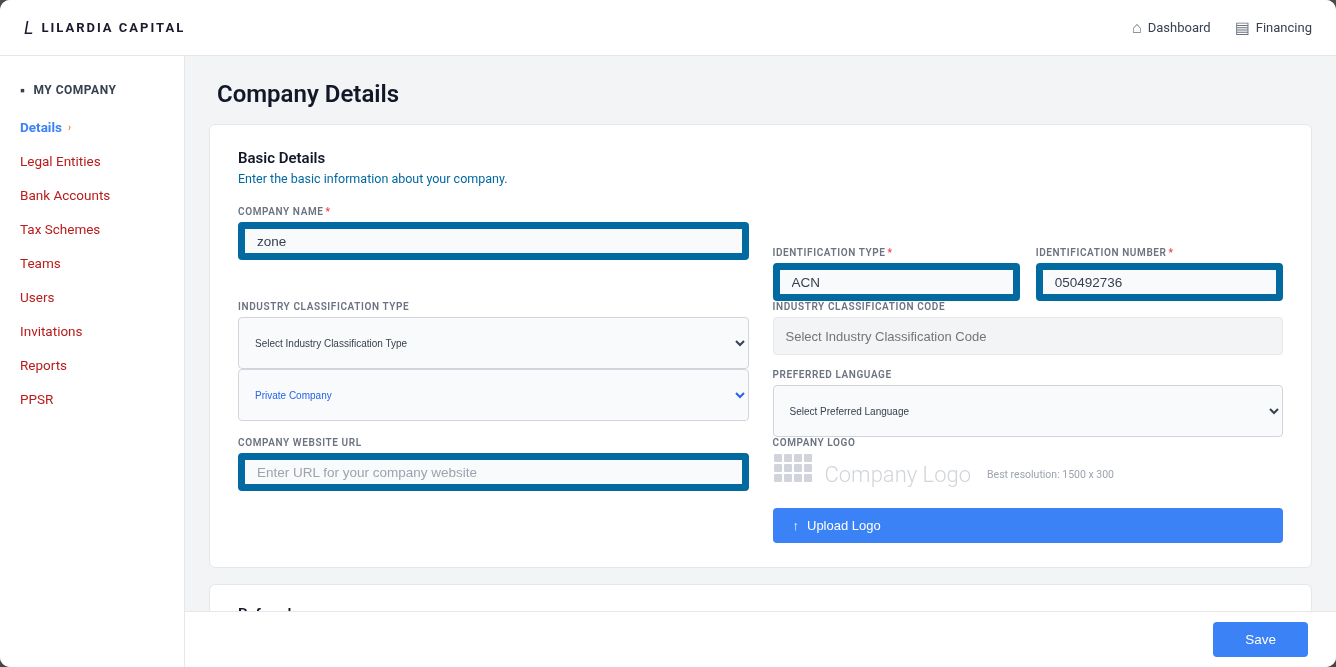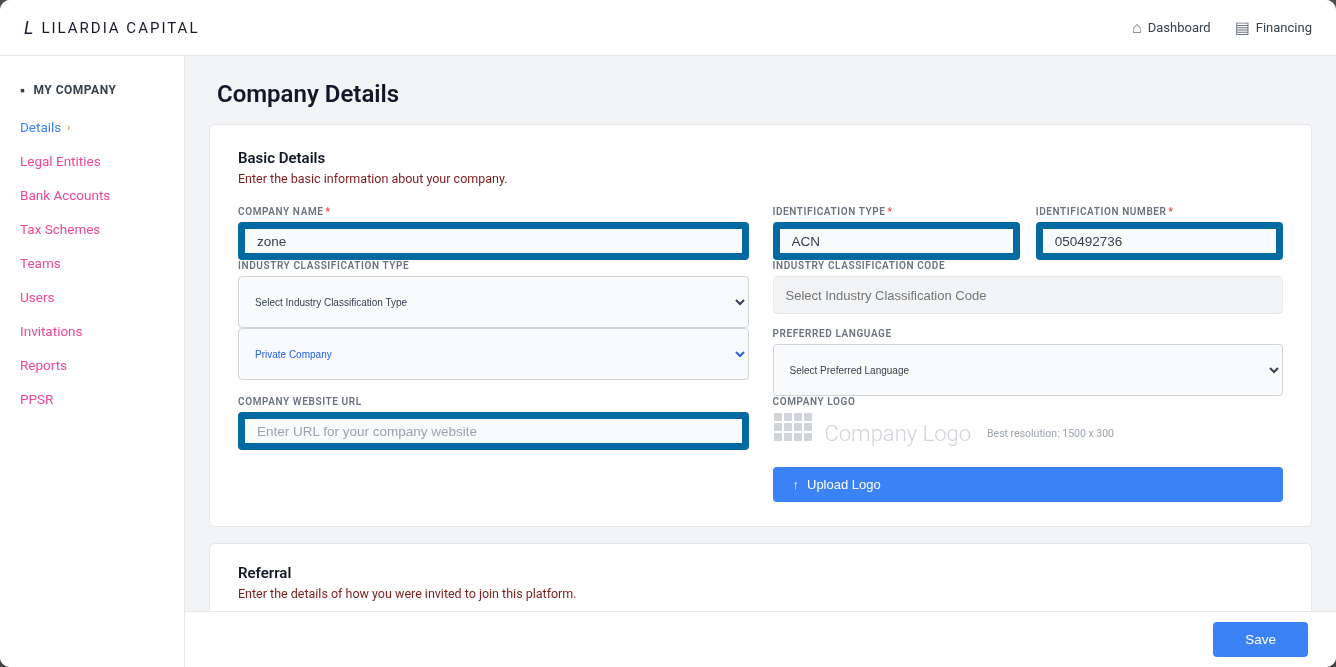--- a/index.html
+++ b/index.html
@@ -36,22 +36,22 @@
       display: flex;
       align-items: center;
       gap: 8px;
     }
     .logo-icon {
       font-style: italic;
       font-size: 18px;
       color: #1a1a2e;
     }
     .logo-text {
-      font-size: 15px;
-      font-weight: 400;
+      font-size: 13px;
+      font-weight: 700;
       letter-spacing: 2px;
       color: #1a1a2e;
       text-transform: uppercase;
     }
     .top-nav {
       display: flex;
       align-items: center;
       gap: 24px;
     }
     .top-nav-item {
@@ -91,29 +91,29 @@
       color: #374151;
       text-transform: uppercase;
       letter-spacing: 0.5px;
     }
     .sidebar-icon {
       font-size: 14px;
     }
     .sidebar-item {
       padding: 9px 20px;
       font-size: 13.5px;
-      color: #ec4899;
+      color: #b91c1c;
       cursor: pointer;
       display: flex;
       align-items: center;
       gap: 6px;
     }
     .sidebar-item.active {
       color: #3b82f6;
-      font-weight: 400;
+      font-weight: 700;
     }
     .sidebar-item .chevron {
       font-size: 10px;
       color: #f97316;
     }
     .page-header {
       background: #f3f4f6;
       padding: 24px 32px 16px;
     }
     .page-title {
@@ -129,21 +129,21 @@
       border: 1px solid #e5e7eb;
     }
     .section-title {
       font-size: 15px;
       font-weight: 600;
       color: #111827;
       margin-bottom: 4px;
     }
     .section-subtitle {
       font-size: 12.5px;
-      color: #7f1d1d;
+      color: #0369a1;
       margin-bottom: 20px;
     }
     .form-grid {
       display: grid;
       grid-template-columns: 1fr 1fr;
       gap: 0 24px;
     }
     .form-group {
       display: flex;
       flex-direction: column;
@@ -345,21 +345,21 @@
 
           <div class="form-grid">
 
             <div class="form-group">
               <label class="form-label">
                 <span>COMPANY NAME</span><span class="required">*</span>
               </label>
               <input type="text" class="form-input" value="zone" style="">
             </div>
 
-            <div style="display:grid; grid-template-columns:1fr 1fr; gap:16px; grid-column:2;">
+            <div style="display:grid; grid-template-columns:1fr 1fr; gap:16px; grid-column:2;margin-top:41px;">
               <div class="form-group">
                 <label class="form-label">
                   <span>IDENTIFICATION TYPE</span><span class="required">*</span>
                 </label>
                 <input type="text" class="form-input" value="ACN" style="">
               </div>
               <div class="form-group">
                 <label class="form-label">
                   <span>IDENTIFICATION NUMBER</span><span class="required">*</span>
                 </label>

